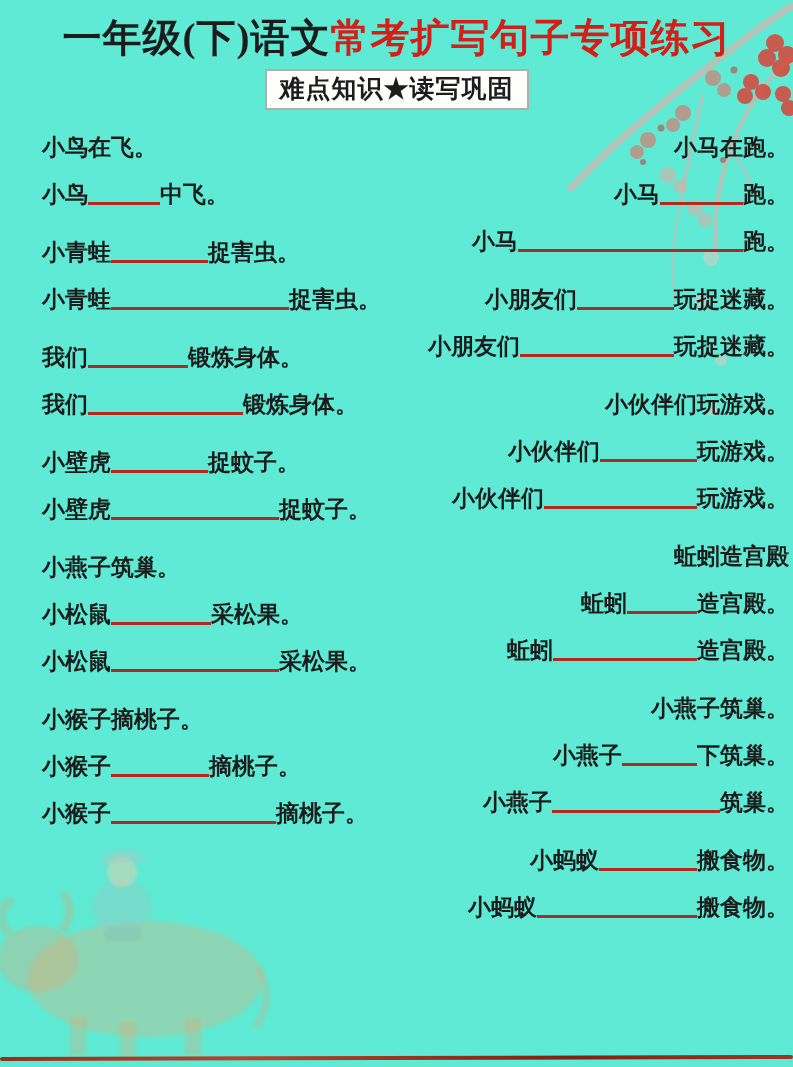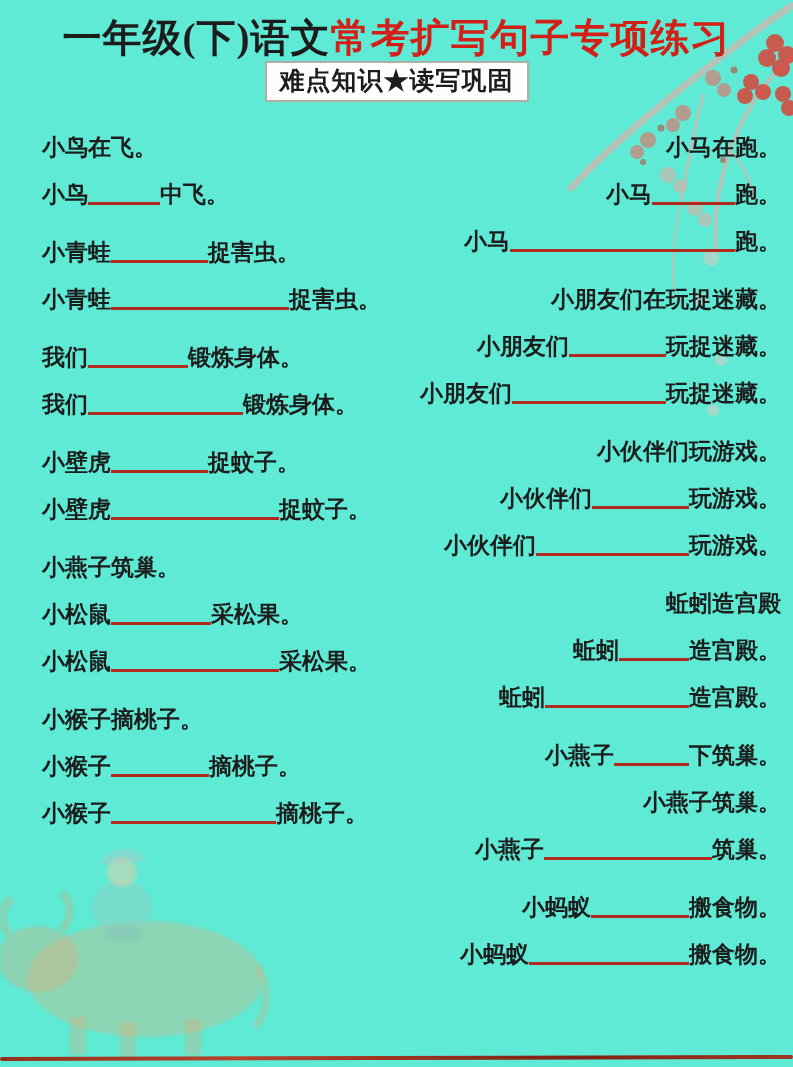--- a/index.html
+++ b/index.html
@@ -21,31 +21,31 @@
     border-radius:2px;transform:rotate(-0.15deg);
   }
   
   .title{
     position:relative;z-index:2;
     margin:0;padding-top:17px;
     text-align:center;
     font-size:39px;font-weight:700;letter-spacing:1px;line-height:1.1;
   }
   .title .red{color:#d21f17;}
-  .subtitle-wrap{position:relative;z-index:2;text-align:center;margin-top:1px;}
+  .subtitle-wrap{position:relative;z-index:2;text-align:center;margin-top:9px;}
   .subtitle{
     display:inline-block;
     border:2px solid #b2ada5;
     background:#fffefd;
     padding:1px 13px 3px 13px;
     font-size:25px;font-weight:700;letter-spacing:1px;
   }
   
   .columns{
-    position:absolute;top:124px;left:42px;right:12px;z-index:2;
+    position:absolute;top:124px;left:42px;right:4px;z-index:2;
     display:flex;
   }
   .col{display:block;}
   .col.left{width:373px;flex:0 0 373px;}
   .col.right{flex:1;text-align:right;}
   .group{margin-bottom:11px;}
   .line{
     height:47px;line-height:47px;
     font-size:23px;font-weight:600;
     white-space:nowrap;
@@ -164,37 +164,36 @@
           <div class="line"><span>小猴子</span><span class="blank" style="width: 165px;"></span><span>摘桃子。</span></div>
         </div>
       </div>
     <div class="col right" id="col-right">
         <div class="group">
           <div class="line"><span>小马在跑。</span></div>
           <div class="line"><span>小马</span><span class="blank" style="width: 83px;"></span><span>跑。</span></div>
           <div class="line"><span>小马</span><span class="blank" style="width: 225px;"></span><span>跑。</span></div>
         </div>
         <div class="group">
-          <div class="line"><span>小朋友们在玩捉迷藏。</span></div>
           <div class="line"><span>小朋友们</span><span class="blank" style="width: 97px;"></span><span>玩捉迷藏。</span></div>
           <div class="line"><span>小朋友们</span><span class="blank" style="width: 154px;"></span><span>玩捉迷藏。</span></div>
         </div>
         <div class="group">
           <div class="line"><span>小伙伴们玩游戏。</span></div>
           <div class="line"><span>小伙伴们</span><span class="blank" style="width: 97px;"></span><span>玩游戏。</span></div>
           <div class="line"><span>小伙伴们</span><span class="blank" style="width: 153px;"></span><span>玩游戏。</span></div>
         </div>
         <div class="group">
           <div class="line"><span>蚯蚓造宫殿</span></div>
           <div class="line"><span>蚯蚓</span><span class="blank" style="width: 70px;"></span><span>造宫殿。</span></div>
           <div class="line"><span>蚯蚓</span><span class="blank" style="width: 144px;"></span><span>造宫殿。</span></div>
         </div>
         <div class="group">
+          <div class="line"><span>小燕子筑巢。</span></div>
           <div class="line"><span>小燕子</span><span class="blank" style="width: 75px;"></span><span>下筑巢。</span></div>
-          <div class="line"><span>小燕子筑巢。</span></div>
           <div class="line"><span>小燕子</span><span class="blank" style="width: 168px;"></span><span>筑巢。</span></div>
         </div>
         <div class="group">
           <div class="line"><span>小蚂蚁</span><span class="blank" style="width: 98px;"></span><span>搬食物。</span></div>
           <div class="line"><span>小蚂蚁</span><span class="blank" style="width: 160px;"></span><span>搬食物。</span></div>
         </div>
       </div>
   </div>
 
   <div class="bottom-rule"></div>

